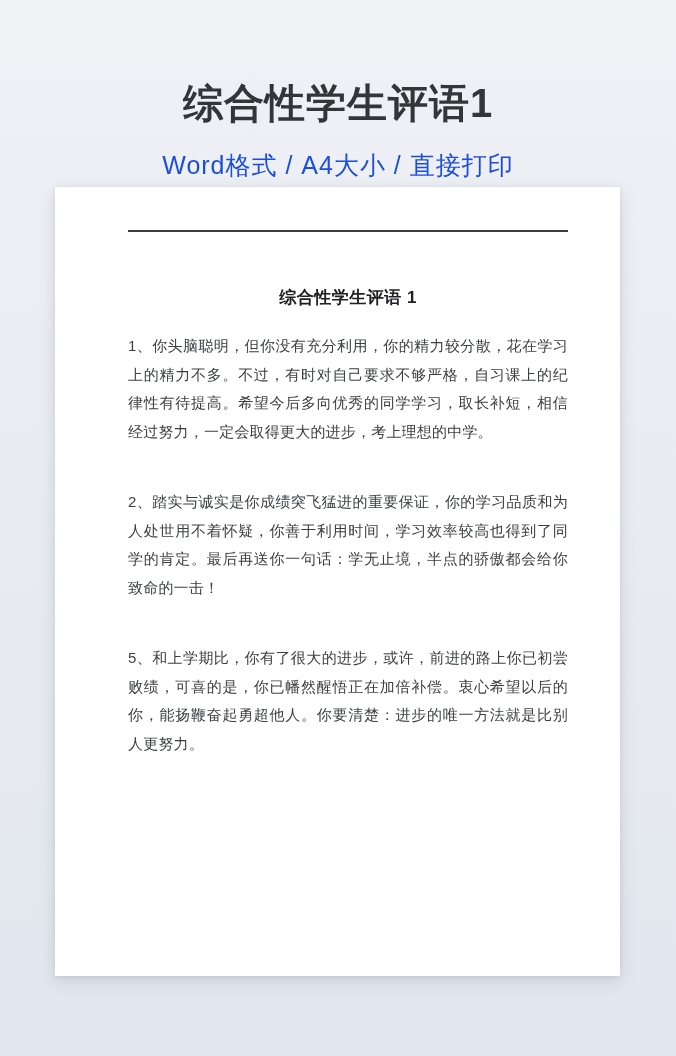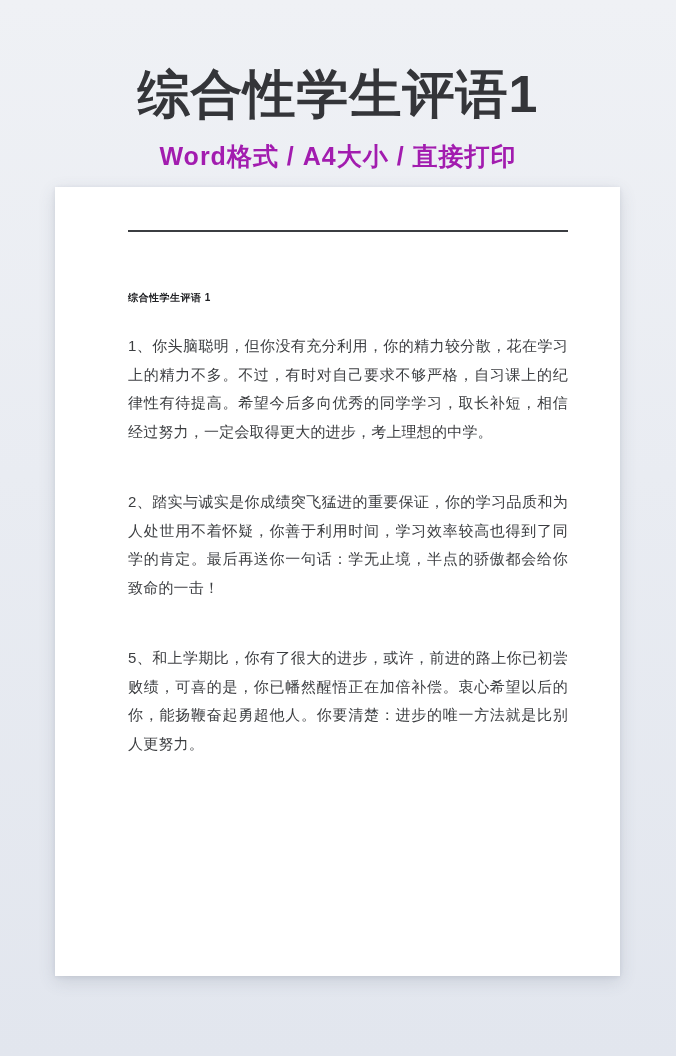--- a/index.html
+++ b/index.html
@@ -10,53 +10,54 @@
     position: relative;
     overflow: hidden;
     font-family: "Liberation Sans", sans-serif;
     background: linear-gradient(180deg, #eff1f5 0%, #e9ecf2 45%, #e2e6ee 100%);
   }
   .hero {
     padding-top: 64px;
     text-align: center;
   }
   .hero-title {
-    margin: 7px;
-    font-size: 52px;
+    margin: 16px;
+    font-size: 40px;
     line-height: 46px;
     font-weight: 800;
     color: #343539;
     letter-spacing: 1px;
   }
   .hero-subtitle {
     margin: 24px 0 0;
     font-size: 25px;
     line-height: 30px;
-    font-weight: 700;
-    color: #a21caf;
+    font-weight: 400;
+    color: #1d4ed8;
     letter-spacing: 1px;
   }
   .paper {
     position: absolute;
     left: 55px;
     top: 187px;
     width: 565px;
     height: 789px;
     background: #ffffff;
     box-shadow: 0 5px 16px rgba(70, 80, 100, 0.16), 0 1px 4px rgba(70, 80, 100, 0.10);
     padding: 43px 52px 0 73px;
   }
   .doc-rule {
     border: none;
     border-top: 2px solid #3b3d41;
     margin: 0;
   }
   .doc-heading {
     margin: 58px 0 8px;
-    font-size: 10px;
+    text-align: center;
+    font-size: 17px;
     line-height: 15px;
     font-weight: 700;
     color: #202124;
     letter-spacing: 0.5px;
   }
   .doc-para {
     margin: 27px 0 42px;
     font-size: 15px;
     line-height: 28.5px;
     color: #3c3e41;

